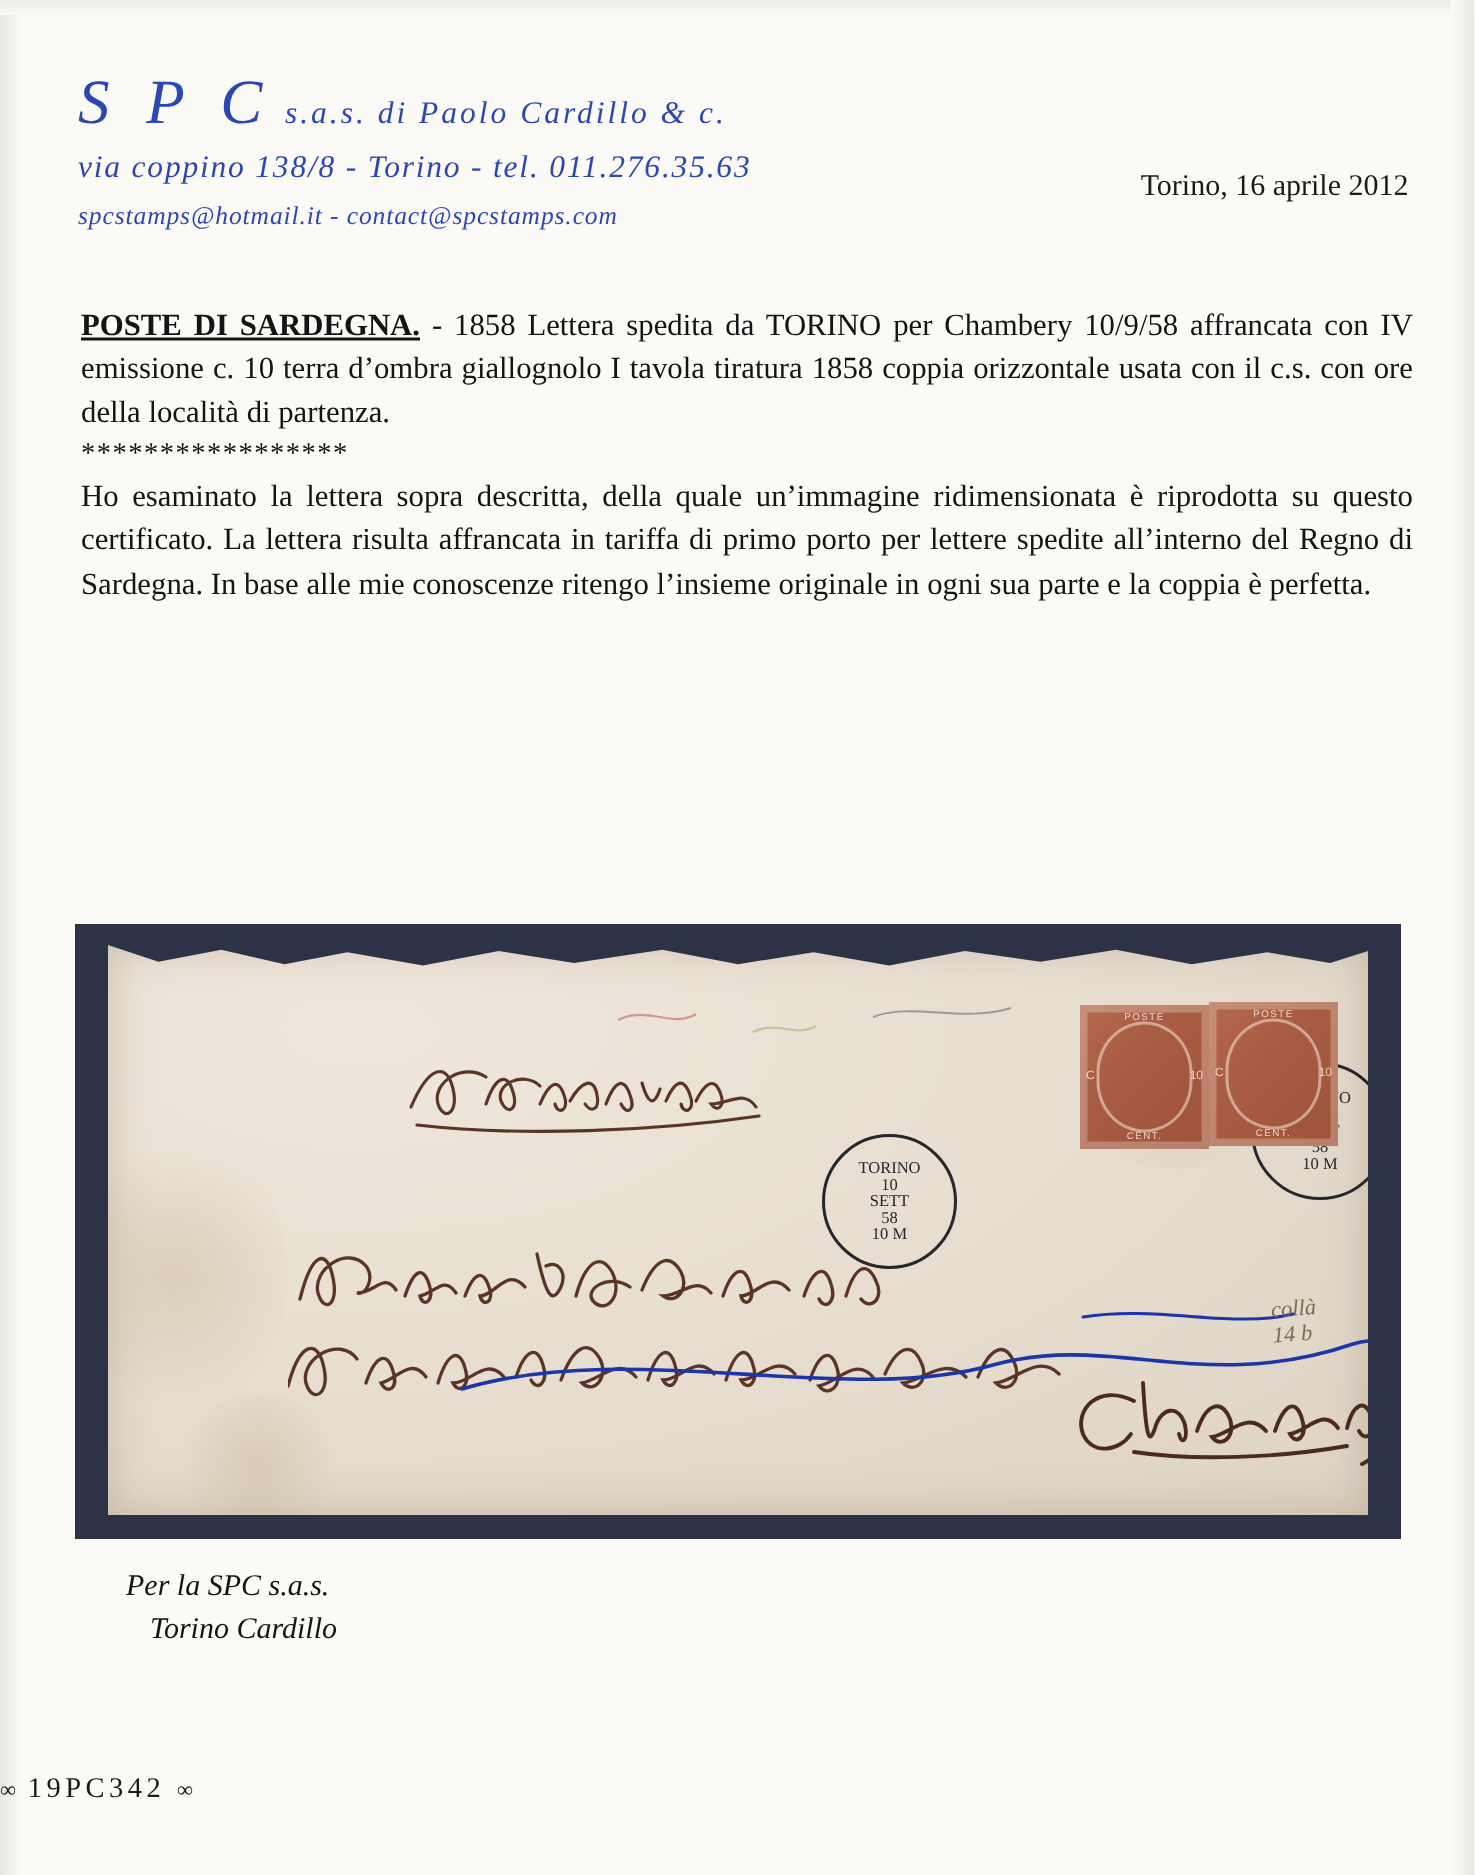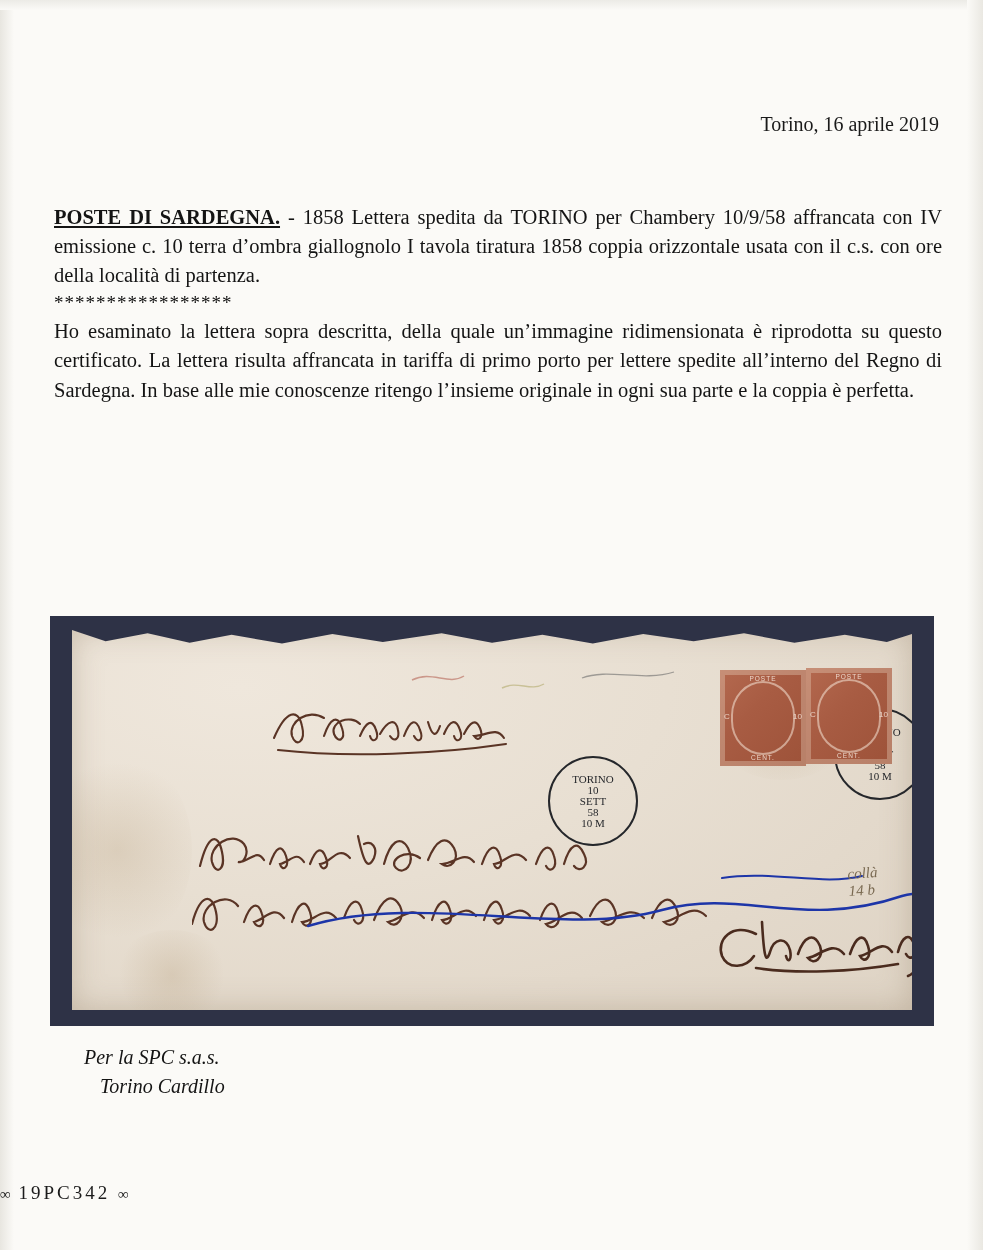--- a/index.html
+++ b/index.html
@@ -260,22 +260,30 @@
 </style>
 </head>
 <body>
 
 <div id="page">
 
   <div class="scan-edge-left"></div>
   <div class="scan-edge-top"></div>
   <div class="scan-edge-right"></div>
 
-
-  <div class="place-date">Torino, 16 aprile 2019</div>
+  <div class="letterhead">
+    <div class="lh-line1">
+      <span class="lh-spc">S P C</span>
+      <span class="lh-sas">s.a.s.  di  Paolo  Cardillo  &amp;  c.</span>
+    </div>
+    <div class="lh-line2">via  coppino  138/8 - Torino  -  tel. 011.276.35.63</div>
+    <div class="lh-line3">spcstamps@hotmail.it   -   contact@spcstamps.com</div>
+  </div>
+
+  <div class="place-date">Torino, 16 aprile 2012</div>
 
   <div class="body-block">
     <p class="para-desc"><span class="title-strong">POSTE DI SARDEGNA.</span><span> - 1858 Lettera spedita da TORINO per Chambery 10/9/58 affrancata con  IV emissione c. 10 terra d’ombra giallognolo I tavola tiratura 1858 coppia orizzontale usata con il c.s. con ore della località di partenza.</span></p>
     <p class="stars">*****************</p>
     <p class="para-exam">Ho esaminato la lettera sopra descritta, della quale un’immagine ridimensionata è riprodotta su questo certificato. La lettera risulta affrancata in tariffa di primo porto per lettere spedite all’interno del Regno di Sardegna. In base alle mie conoscenze ritengo l’insieme originale in ogni sua parte e la coppia è perfetta.</p>
   </div>
 
   <div class="cover-frame">
     <div class="cover-inner">
       <div class="torn-top"></div>

